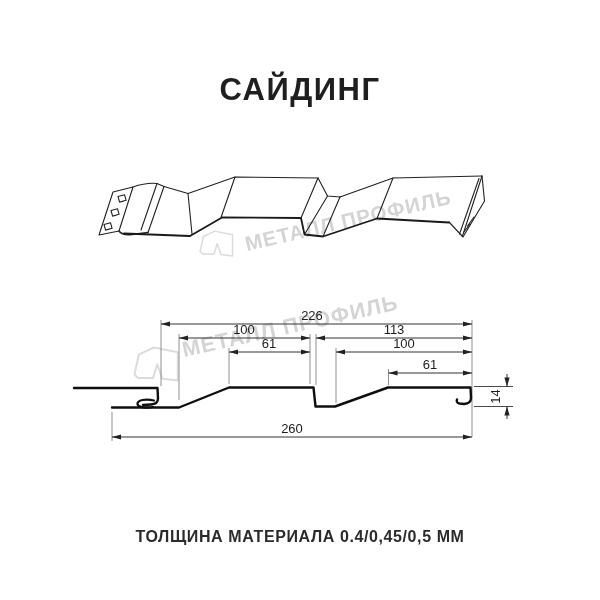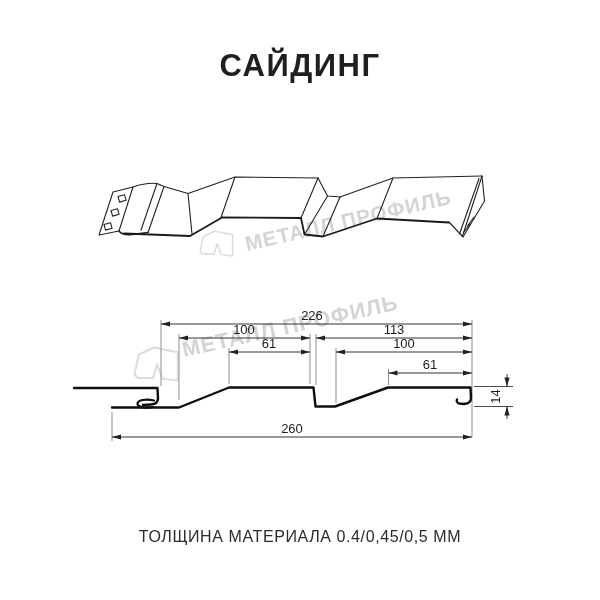--- a/index.html
+++ b/index.html
@@ -1,25 +1,25 @@
 <!DOCTYPE html>
 <html><head>
 <meta charset="utf-8">
 <style>
   html,body{margin:0;padding:0;background:#fff;}
   .page{
     position:relative;width:600px;height:600px;background:#ffffff;overflow:hidden;
     font-family:"Liberation Sans",sans-serif;
   }
-  .ttl{position:absolute;left:0;width:600px;text-align:center;color:#1f1f1f;}
+  .ttl{position:absolute;left:0;width:600px;text-align:center;color:#1f1f1f;margin-top:24px;}
   .ttl-main{top:48px;font-size:31px;font-weight:bold;letter-spacing:1.5px;}
   .ttl-sub{top:86px;font-size:16px;font-weight:bold;letter-spacing:1.2px;color:#2a2a2a;}
   .ttl-model{top:104px;font-size:12.5px;font-weight:bold;letter-spacing:.8px;color:#2a2a2a;}
   .footer-note{position:absolute;top:528px;left:0;width:600px;text-align:center;
-    font-size:16px;font-weight:normal;letter-spacing:.6px;color:#2b2b2b;}
+    font-size:16px;font-weight:bold;letter-spacing:.6px;color:#2b2b2b;}
   svg{position:absolute;top:0;left:0;}
   .thin{stroke:#222;stroke-width:1.1;fill:none;stroke-linejoin:round;stroke-linecap:round;}
   .thick3d{stroke:#1a1a1a;stroke-width:1.8;fill:none;stroke-linejoin:round;stroke-linecap:round;}
   .profile{stroke:#0f0f0f;stroke-width:2.4;fill:none;stroke-linejoin:round;stroke-linecap:round;}
   .hem{stroke:#0f0f0f;stroke-width:2.2;fill:none;stroke-linecap:round;}
   .ext{stroke:#8f8f8f;stroke-width:1;fill:none;}
   .ext14{stroke:#4a4a4a;stroke-width:1;fill:none;}
   .dim{stroke:#333;stroke-width:1;fill:none;}
   .arr{fill:#222;stroke:none;}
   .dimtxt{fill:#1c1c1c;font-size:13px;font-family:"Liberation Sans",sans-serif;}

